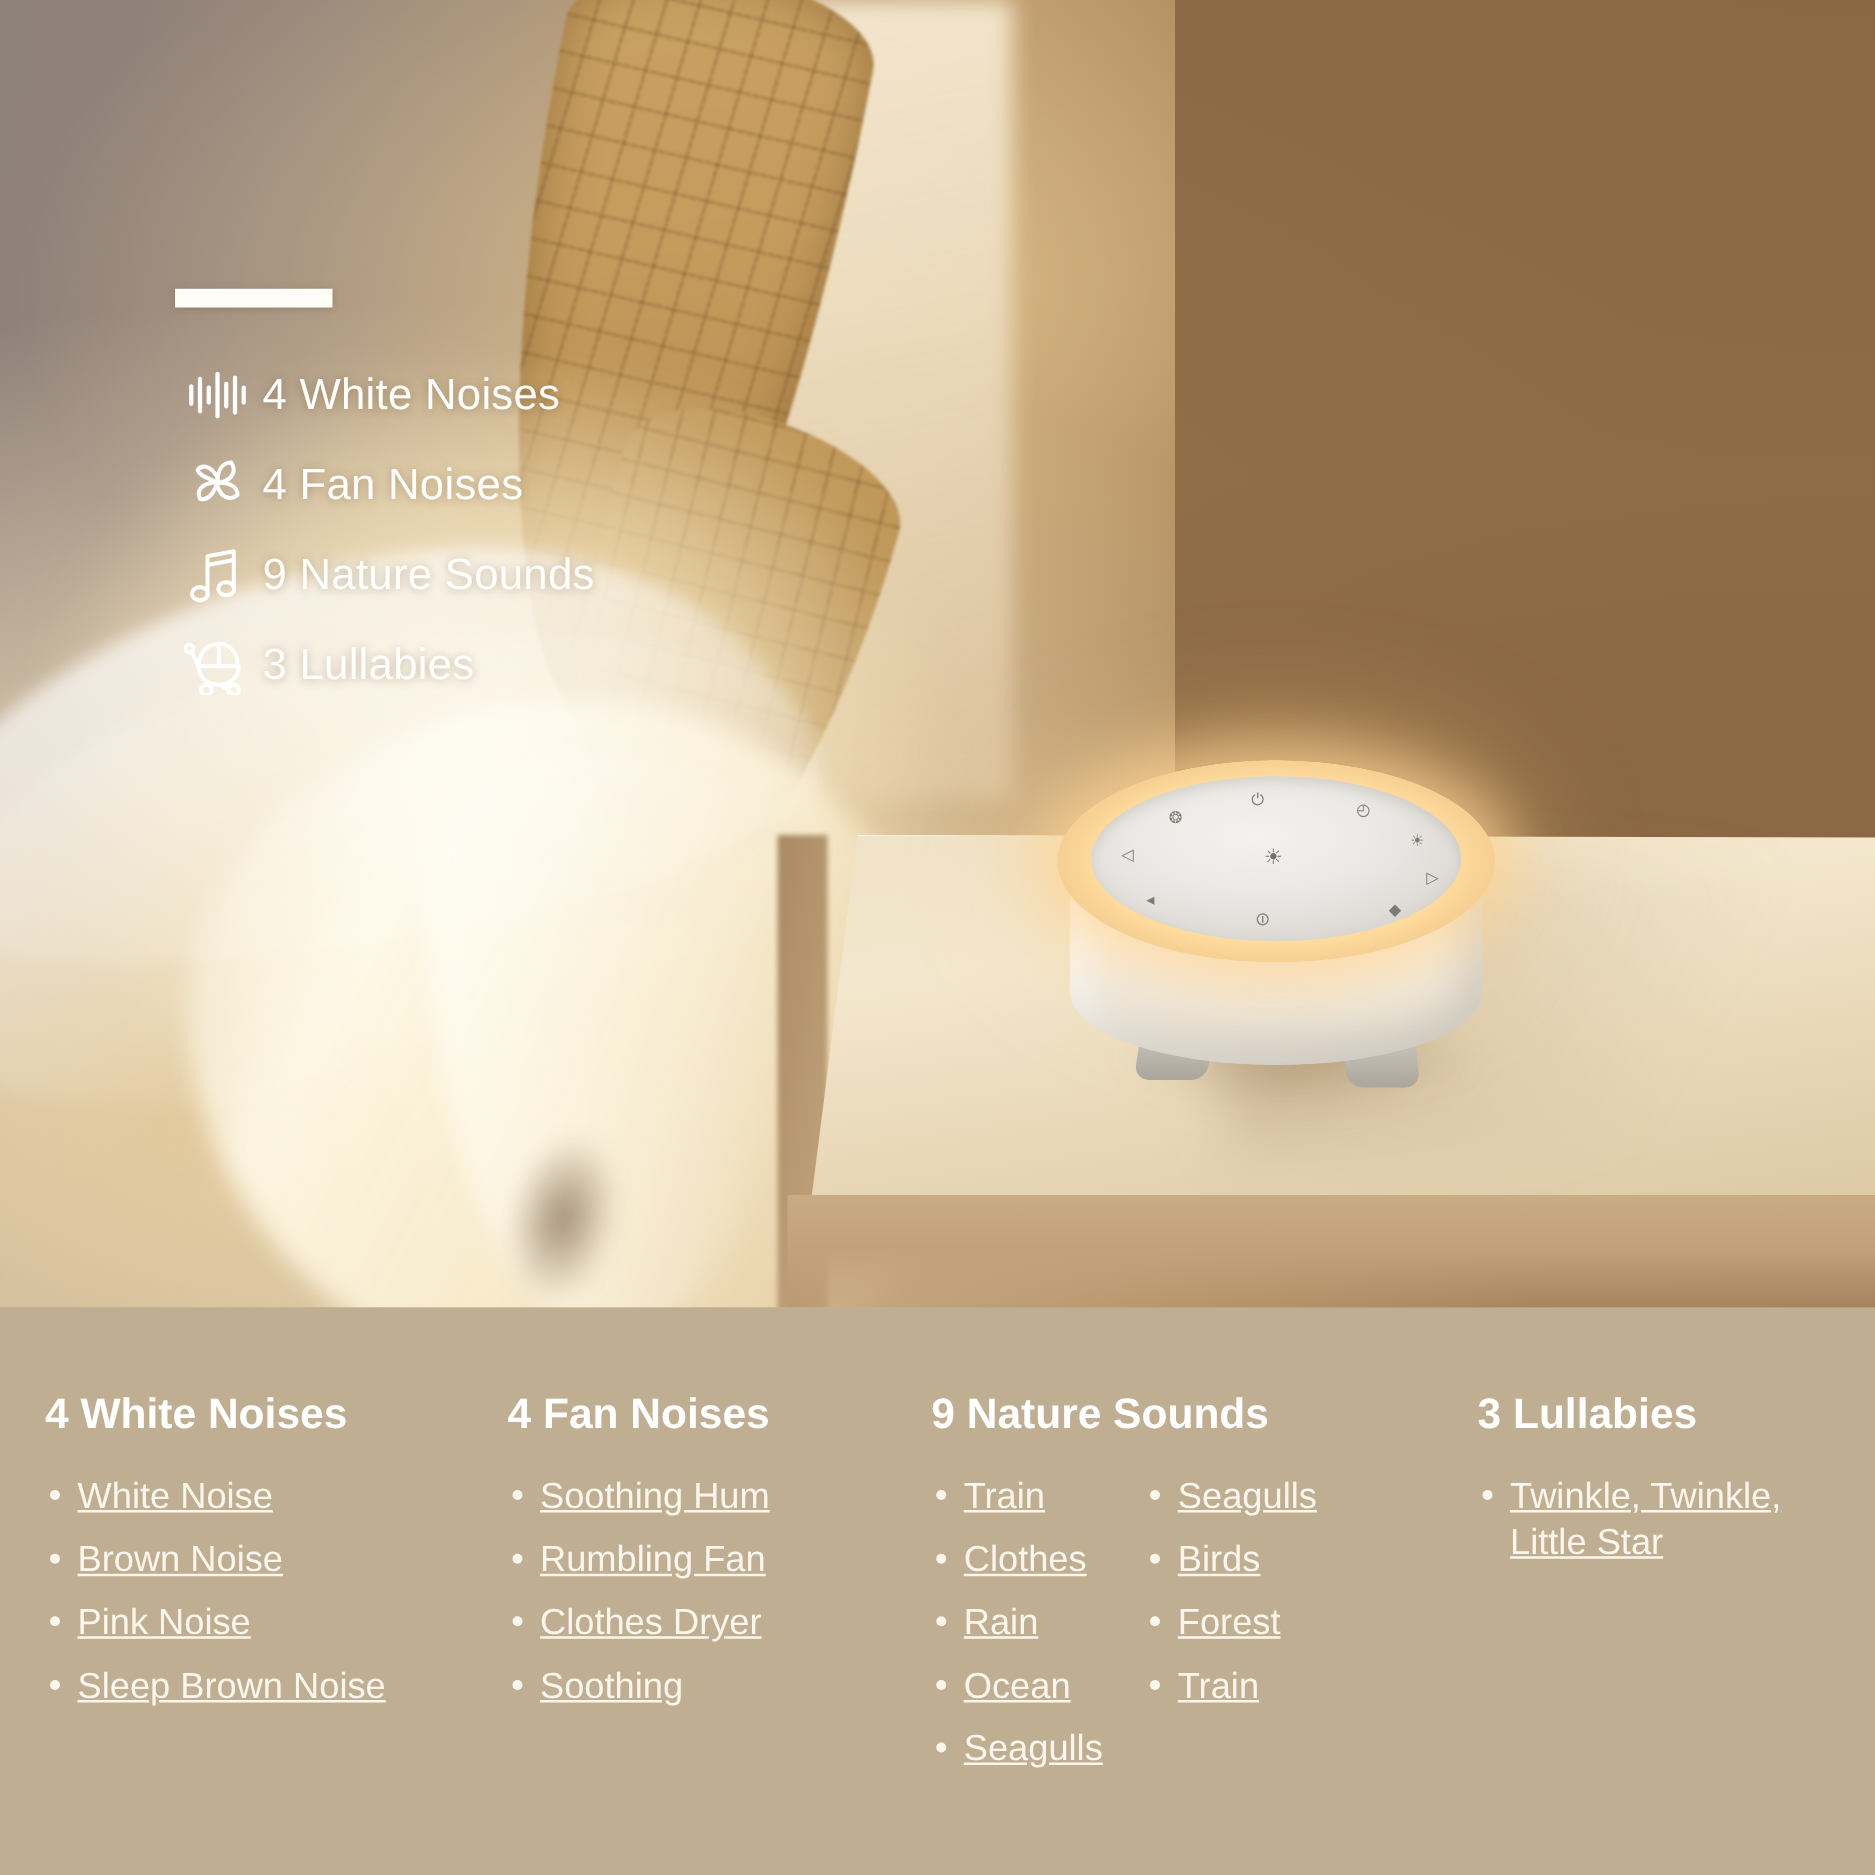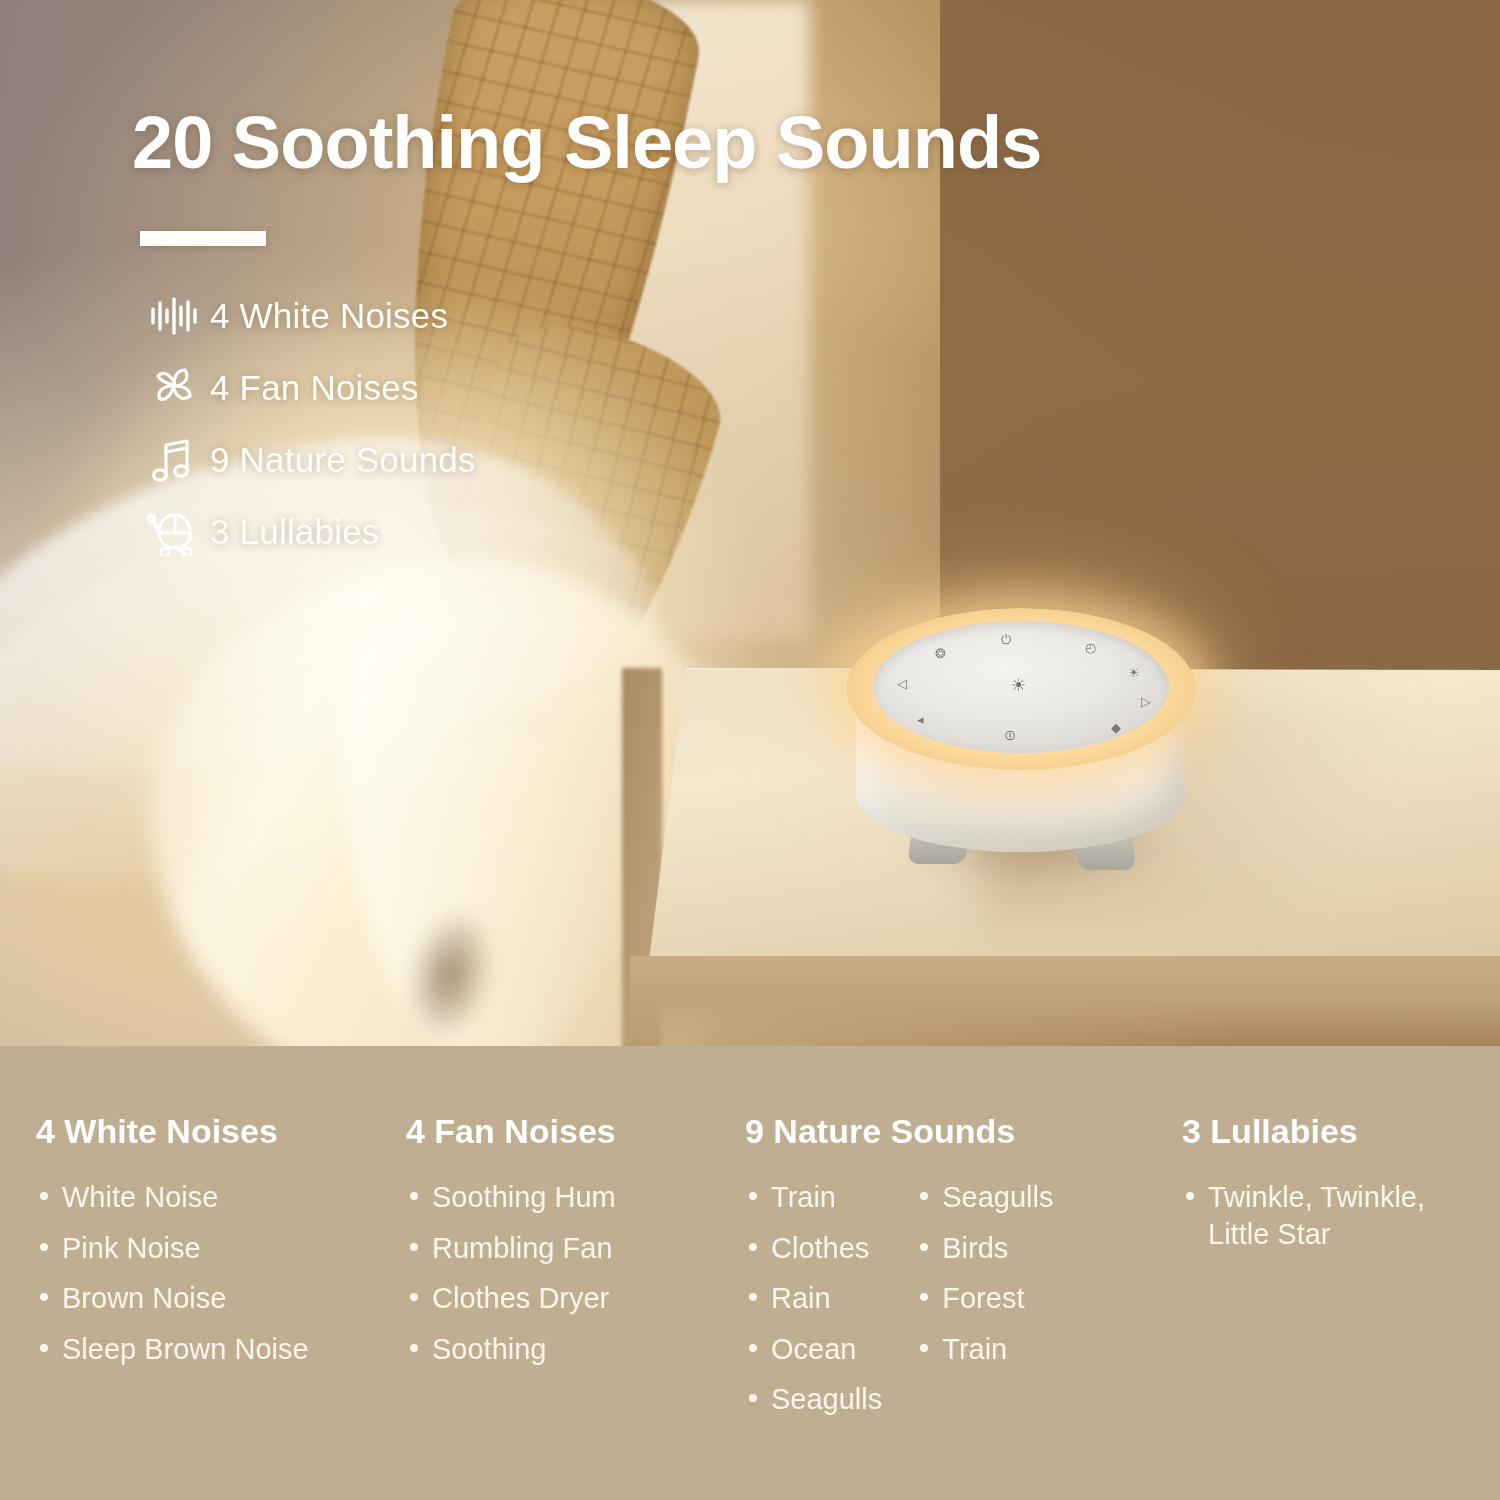--- a/index.html
+++ b/index.html
@@ -190,21 +190,21 @@
   .col-2 { left:745px;  width:430px; }
   .col-3 { left:1182px; width:300px; }
   .col-title {
     font-size:34px; font-weight:700; color:#ffffff; white-space:nowrap;
     margin-bottom:14px;
   }
   .sublists { display:flex; gap:34px; }
   ul.items { list-style:none; }
   ul.items li {
     position:relative; padding-left:26px; margin-top:14px;
-    font-size:29px; color:#fbf6ec; line-height:1.26;
+    font-size:29px; color:#fbf6ec; line-height:1.26;text-decoration:underline;
   }
   ul.items li::before {
     content:""; position:absolute; left:4px; top:13px;
     width:8px; height:8px; border-radius:50%; background:#fbf6ec;
   }
   ul.items li.wrap { white-space:normal; }
 </style>
 </head>
 <body>
 
@@ -240,21 +240,20 @@
         <span class="touch-icon" style="left:255px; top:45px;">☀</span>
         <span class="touch-icon" style="left:24px;  top:56px;">◁</span>
         <span class="touch-icon" style="left:268px; top:74px;">▷</span>
         <span class="touch-icon" style="left:44px;  top:92px;">◂</span>
         <span class="touch-icon" style="left:238px; top:100px;">◆</span>
         <span class="touch-icon" style="left:132px; top:108px;">⏼</span>
         <span class="touch-icon center" style="left:138px; top:56px;">☀</span>
       </div>
     </div>
 
-    <div class="headline">20 Soothing Sleep Sounds</div>
     <div class="accent-bar"></div>
 
     <div class="features">
 
       <div class="feature-row">
         <span class="feature-icon">
           <svg width="52" height="44" viewBox="0 0 52 44" fill="none" stroke="#ffffff" stroke-width="3.4" stroke-linecap="round">
             <line x1="5" y1="15" x2="5" y2="29"></line>
             <line x1="12" y1="9" x2="12" y2="35"></line>
             <line x1="19" y1="16" x2="19" y2="28"></line>
@@ -311,22 +310,22 @@
   </div>
 
   <div class="panel">
     <div class="cols">
 
       <div class="col col-0">
         <div class="col-title">4 White Noises</div>
         <div class="sublists">
           <ul class="items">
             <li>White Noise</li>
+            <li>Brown Noise</li>
             <li>Pink Noise</li>
-            <li>Brown Noise</li>
             <li>Sleep Brown Noise</li>
           </ul>
         </div>
       </div>
 
       <div class="col col-1">
         <div class="col-title">4 Fan Noises</div>
         <div class="sublists">
           <ul class="items">
             <li>Soothing Hum</li>

